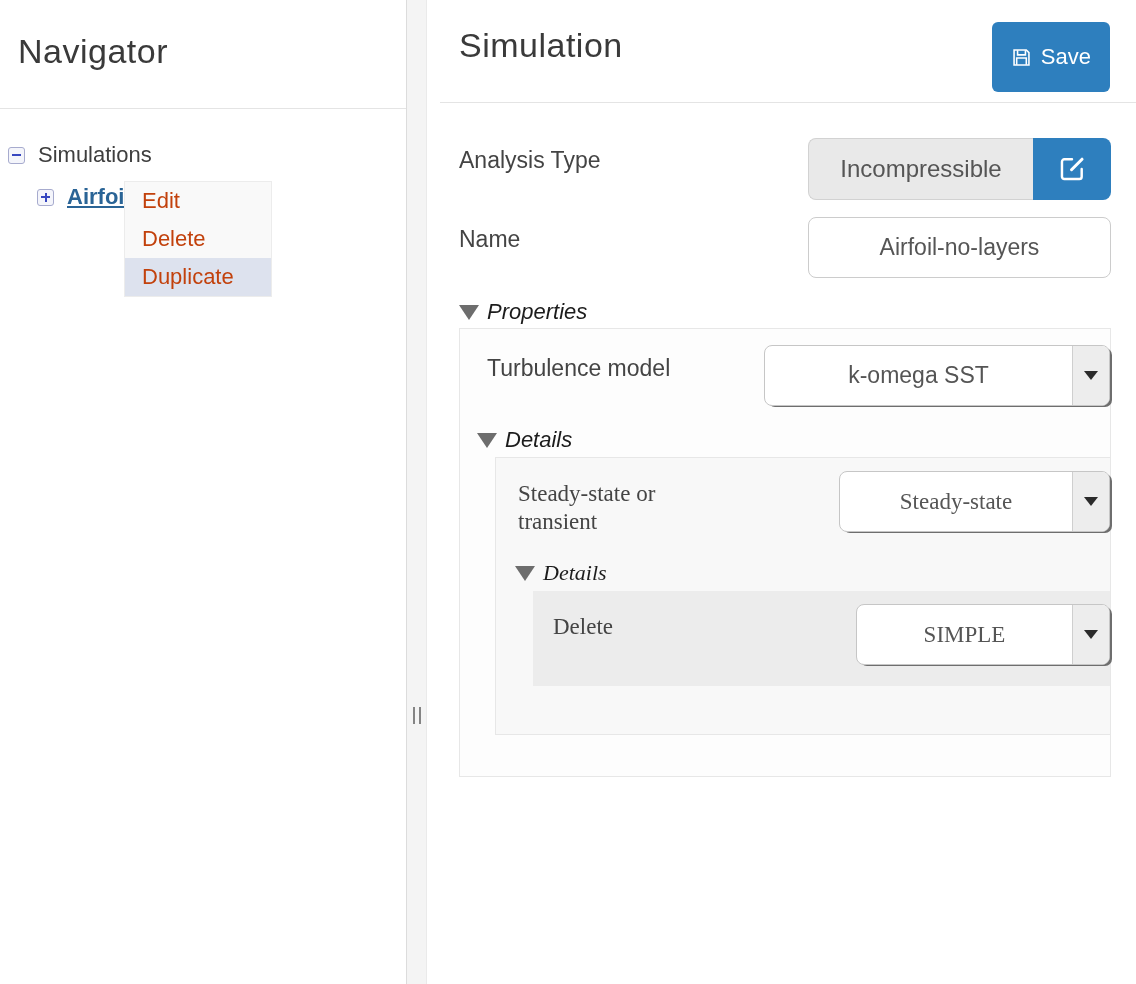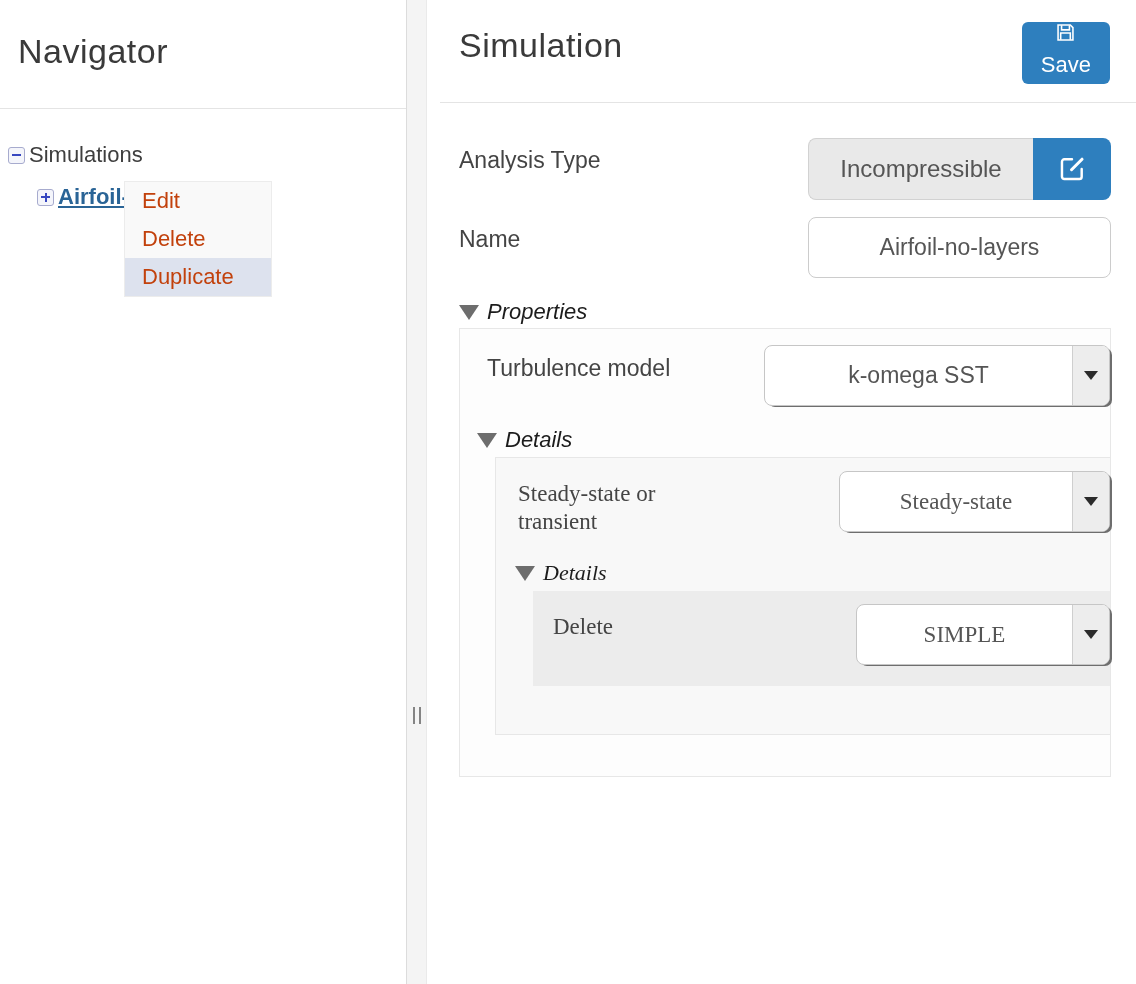--- a/index.html
+++ b/index.html
@@ -7,21 +7,21 @@
   .app {
     position:relative; width:1136px; height:984px; overflow:hidden;
     background:#fff; font-family:"Liberation Sans", sans-serif;
     color:#3a3a3a;
   }
   
   .left-panel { position:absolute; left:0; top:6px; width:406px; height:100%; background:#fff; }
   .panel-header { height:103px; border-bottom:1px solid #e4e4e4; padding:26px 18px 0 18px; }
   .panel-title { font-size:34px; font-weight:400; color:#3a3a3a; letter-spacing:0.5px; }
   .tree { padding:33px 0 0 8px; }
-  .tree-row { display:flex; align-items:center; gap:4px; margin-bottom:16px; }
+  .tree-row { display:flex; align-items:center; gap:13px; margin-bottom:16px; }
   .tree-row.child { margin-left:29px; }
   .tree-toggle {
     width:17px; height:17px; flex:0 0 17px; border:1px solid #a7abce; border-radius:3px;
     background:#f4f5fb; position:relative; cursor:pointer;
   }
   .tree-toggle::before {
     content:""; position:absolute; left:3px; right:3px; top:50%; margin-top:-1px;
     height:2px; background:#3747c0;
   }
   .tree-toggle.plus::after {
@@ -47,23 +47,23 @@
     width:8px; height:17px; border-left:2px solid #848484; border-right:2px solid #848484;
   }
   
   .right-panel { position:absolute; left:440px; top:0; right:0; height:100%; background:#fff; }
   .right-header {
     height:103px; border-bottom:1px solid #e4e4e4;
     display:flex; justify-content:space-between; align-items:flex-start;
     padding:26px 26px 0 19px;
   }
   .save-btn {
-    display:flex; align-items:center; gap:9px; height:62px; margin-top:-4px;
+    display:flex; align-items:center; gap:9px; height:70px; margin-top:-4px;
     background:#2e7fbe; color:#fff; border:none; border-radius:6px;
-    padding:0 19px; font-size:22px; font-family:inherit; cursor:pointer;flex-direction:column;
+    padding:0 19px; font-size:22px; font-family:inherit; cursor:pointer;
   }
   .content { padding:0 25px 0 19px; }
   .form-row { display:flex; justify-content:space-between; align-items:flex-start; }
   .row-analysis { margin-top:35px;gap:24px; }
   .row-name { margin-top:17px; }
   .field-label { font-size:23px; color:#444; padding-top:9px; }
   
   .input-group { display:flex; width:303px; height:62px; }
   .input-readonly {
     flex:1; min-width:0; background:#e9e9e9; border:1px solid #d2d2d2; border-right:none;

